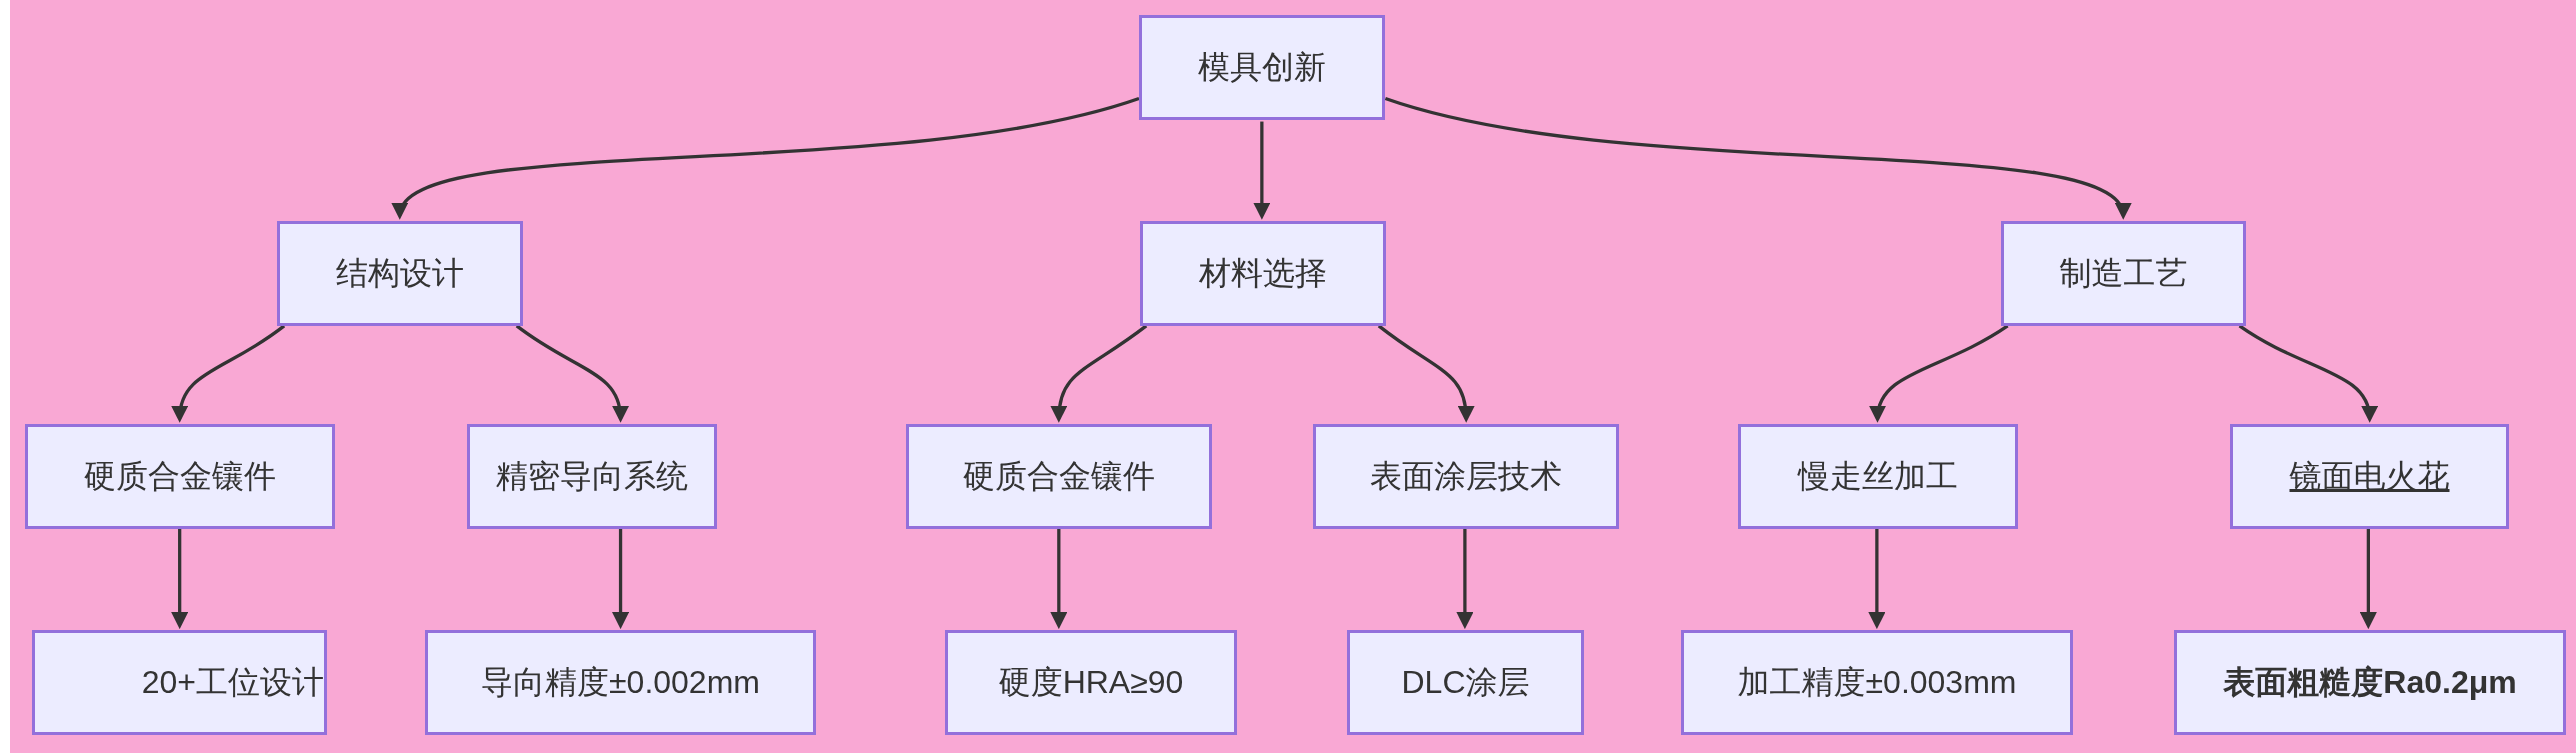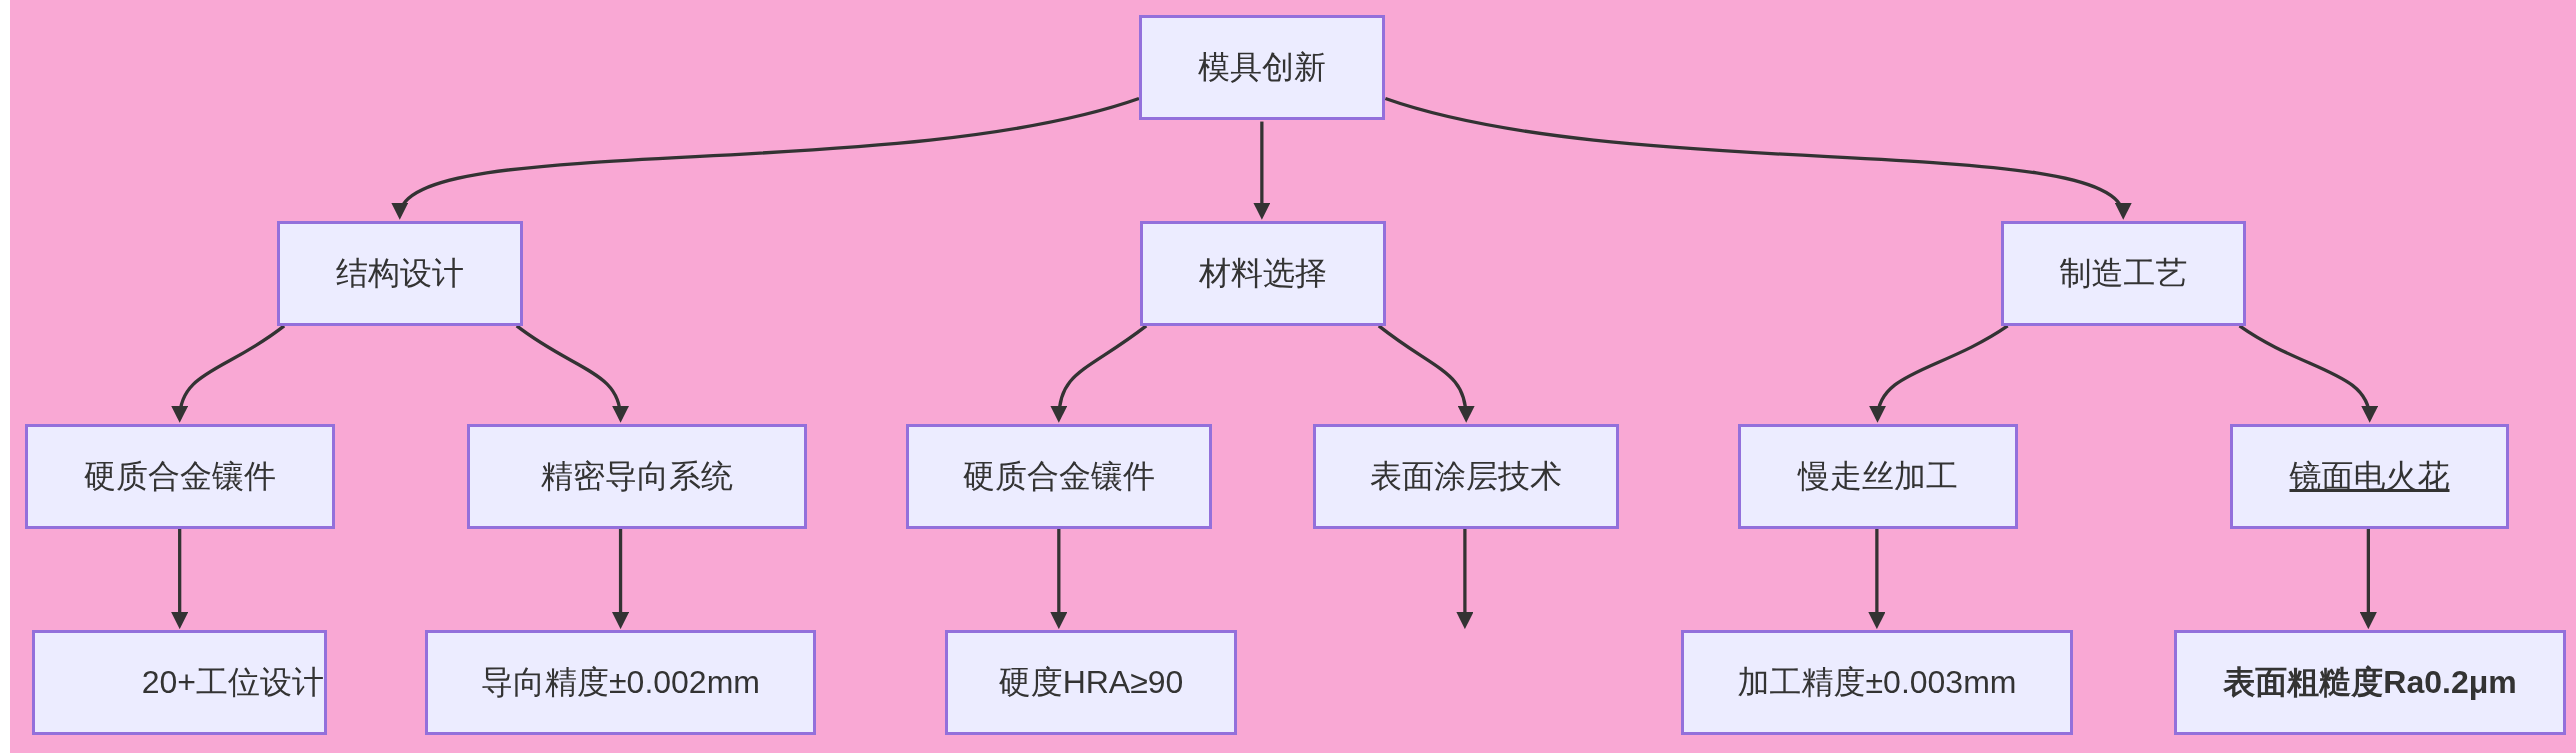--- a/index.html
+++ b/index.html
@@ -83,21 +83,21 @@
   <div class="node" style="left:1130px; top:221px; width:246px;">
     <span>材料选择</span>
   </div>
   <div class="node" style="left:1991px; top:221px; width:245px;">
     <span>制造工艺</span>
   </div>
 
   <div class="node" style="left:15px; top:424px; width:310px;">
     <span>硬质合金镶件</span>
   </div>
-  <div class="node" style="left:457px; top:424px; width:340px;">
+  <div class="node" style="left:457px; top:424px; width:250px;">
     <span>精密导向系统</span>
   </div>
   <div class="node" style="left:896px; top:424px; width:306px;">
     <span>硬质合金镶件</span>
   </div>
   <div class="node" style="left:1303px; top:424px; width:306px;">
     <span>表面涂层技术</span>
   </div>
   <div class="node" style="left:1728px; top:424px; width:280px;">
     <span>慢走丝加工</span>
@@ -108,20 +108,23 @@
 
   <div class="node" style="left:22px; top:630px; width:295px;justify-content:flex-end;">
     <span>20+工位设计</span>
   </div>
   <div class="node" style="left:415px; top:630px; width:391px;">
     <span>导向精度±0.002mm</span>
   </div>
   <div class="node" style="left:935px; top:630px; width:292px;">
     <span>硬度HRA≥90</span>
   </div>
+  <div class="node" style="left:1337px; top:630px; width:237px;">
+    <span>DLC涂层</span>
+  </div>
   <div class="node" style="left:1671px; top:630px; width:392px;">
     <span>加工精度±0.003mm</span>
   </div>
   <div class="node" style="left:2164px; top:630px; width:392px;font-weight:bold;">
     <span>表面粗糙度Ra0.2μm</span>
   </div>
 
 </div>
 
 

